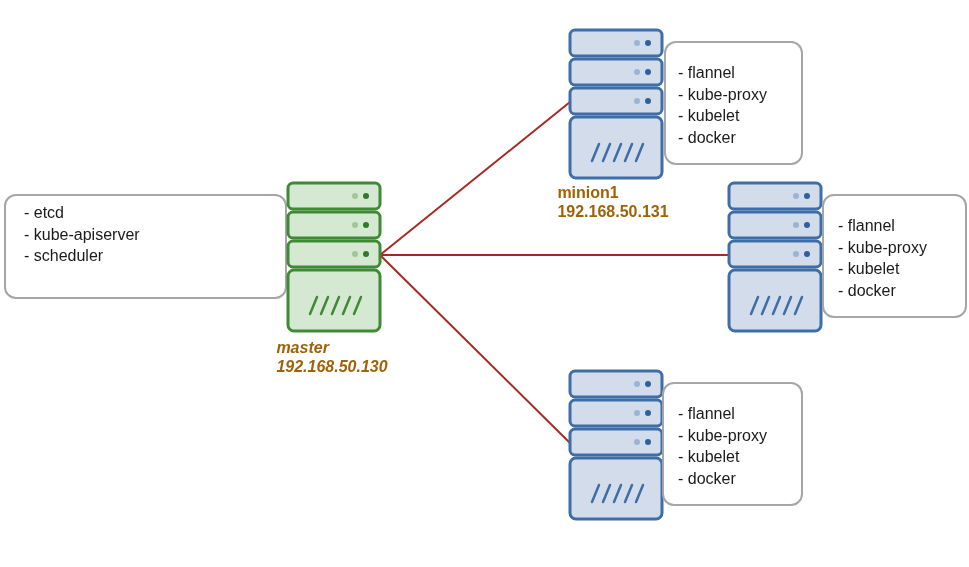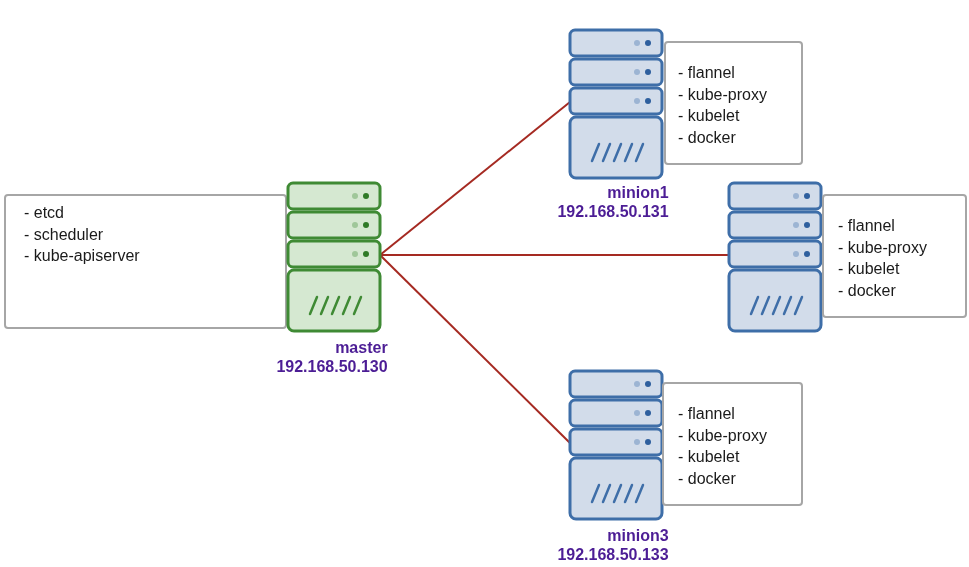--- a/index.html
+++ b/index.html
@@ -1,59 +1,59 @@
 <!DOCTYPE html>
 <html><head>
 <meta charset="utf-8">
 <style>
   html, body { margin:0; padding:0; background:#ffffff; }
   body { width:969px; height:567px; position:relative; overflow:hidden;
          font-family:"Liberation Sans", sans-serif; }
   #diagram { position:absolute; left:0; top:0; width:969px; height:567px; }
-  .box { position:absolute; background:#fff; border:2px solid #a6a6a6; border-radius:4px;
+  .box { position:absolute; background:#fff; border:2px solid #a6a6a6; border-radius:12px;
          box-sizing:border-box; font-size:16px; line-height:21.5px; color:#1a1a1a; }
   .box ul { list-style:none; margin:0; padding:0; }
-  .label { position:absolute; text-align:right; font-weight:bold; font-size:16px;
-           line-height:19px; color:#4c1d95; transform:translateX(-50%); white-space:nowrap; }
+  .label { position:absolute; text-align:left; font-weight:bold; font-size:16px;
+           line-height:19px; color:#a16207; transform:translateX(-50%); white-space:nowrap; }
 </style>
 </head>
 <body>
 
 <div id="diagram">
   <svg id="links" width="969" height="567" style="position:absolute;left:0;top:0" xmlns="http://www.w3.org/2000/svg">
     <line x1="380" y1="255" x2="570" y2="102" stroke-width="2" stroke="#a52a22"></line>
     <line x1="380" y1="255" x2="729" y2="255" stroke-width="2" stroke="#a52a22"></line>
     <line x1="380" y1="255" x2="570" y2="443" stroke-width="2" stroke="#a52a22"></line>
   </svg>
 
-  <div class="box" style="left:4px;top:194px;width:283px;height:135px;padding:6px 0 0 18px;">
+  <div class="box" style="left:4px;top:194px;width:283px;height:105px;padding:6px 0 0 18px;">
     <ul>
       <li>- etcd</li>
+      <li>- kube-apiserver</li>
       <li>- scheduler</li>
-      <li>- kube-apiserver</li>
     </ul>
   </div>
   <svg class="server" style="position:absolute;left:285px;top:180px" width="98" height="154">
       <rect x="3" y="3" width="92" height="26" rx="5" fill="#d5e8d1" stroke="#3f8a34" stroke-width="3"></rect>
       <circle cx="70" cy="16" r="3" fill="#9fc799"></circle>
       <circle cx="81" cy="16" r="3" fill="#2f7a27"></circle>
       <rect x="3" y="32" width="92" height="26" rx="5" fill="#d5e8d1" stroke="#3f8a34" stroke-width="3"></rect>
       <circle cx="70" cy="45" r="3" fill="#9fc799"></circle>
       <circle cx="81" cy="45" r="3" fill="#2f7a27"></circle>
       <rect x="3" y="61" width="92" height="26" rx="5" fill="#d5e8d1" stroke="#3f8a34" stroke-width="3"></rect>
       <circle cx="70" cy="74" r="3" fill="#9fc799"></circle>
       <circle cx="81" cy="74" r="3" fill="#2f7a27"></circle>
       <rect x="3" y="90" width="92" height="61" rx="6" fill="#d5e8d1" stroke="#3f8a34" stroke-width="3"></rect>
       <line x1="25" y1="134" x2="32" y2="117" stroke="#3f8a34" stroke-width="2.5" stroke-linecap="round"></line>
       <line x1="36" y1="134" x2="43" y2="117" stroke="#3f8a34" stroke-width="2.5" stroke-linecap="round"></line>
       <line x1="47" y1="134" x2="54" y2="117" stroke="#3f8a34" stroke-width="2.5" stroke-linecap="round"></line>
       <line x1="58" y1="134" x2="65" y2="117" stroke="#3f8a34" stroke-width="2.5" stroke-linecap="round"></line>
       <line x1="69" y1="134" x2="76" y2="117" stroke="#3f8a34" stroke-width="2.5" stroke-linecap="round"></line>
     </svg>
-  <div class="label" style="left:332px;top:338px;">
+  <div class="label" style="left:332px;top:338px;font-style:italic;">
     <div>master</div>
     <div>192.168.50.130</div>
   </div>
 
   <svg class="server" style="position:absolute;left:567px;top:27px" width="98" height="154">
       <rect x="3" y="3" width="92" height="26" rx="5" fill="#d2dcea" stroke="#3e6ea8" stroke-width="3"></rect>
       <circle cx="70" cy="16" r="3" fill="#9cb4d3"></circle>
       <circle cx="81" cy="16" r="3" fill="#2e5f9e"></circle>
       <rect x="3" y="32" width="92" height="26" rx="5" fill="#d2dcea" stroke="#3e6ea8" stroke-width="3"></rect>
       <circle cx="70" cy="45" r="3" fill="#9cb4d3"></circle>
@@ -125,17 +125,13 @@
       <line x1="69" y1="134" x2="76" y2="117" stroke="#3e6ea8" stroke-width="2.5" stroke-linecap="round"></line>
     </svg>
   <div class="box" style="left:662px;top:382px;width:141px;height:124px;padding:19px 0 0 14px;">
     <ul>
       <li>- flannel</li>
       <li>- kube-proxy</li>
       <li>- kubelet</li>
       <li>- docker</li>
     </ul>
   </div>
-  <div class="label" style="left:613px;top:526px;">
-    <div>minion3</div>
-    <div>192.168.50.133</div>
-  </div>
 </div>
 
 </body></html>

